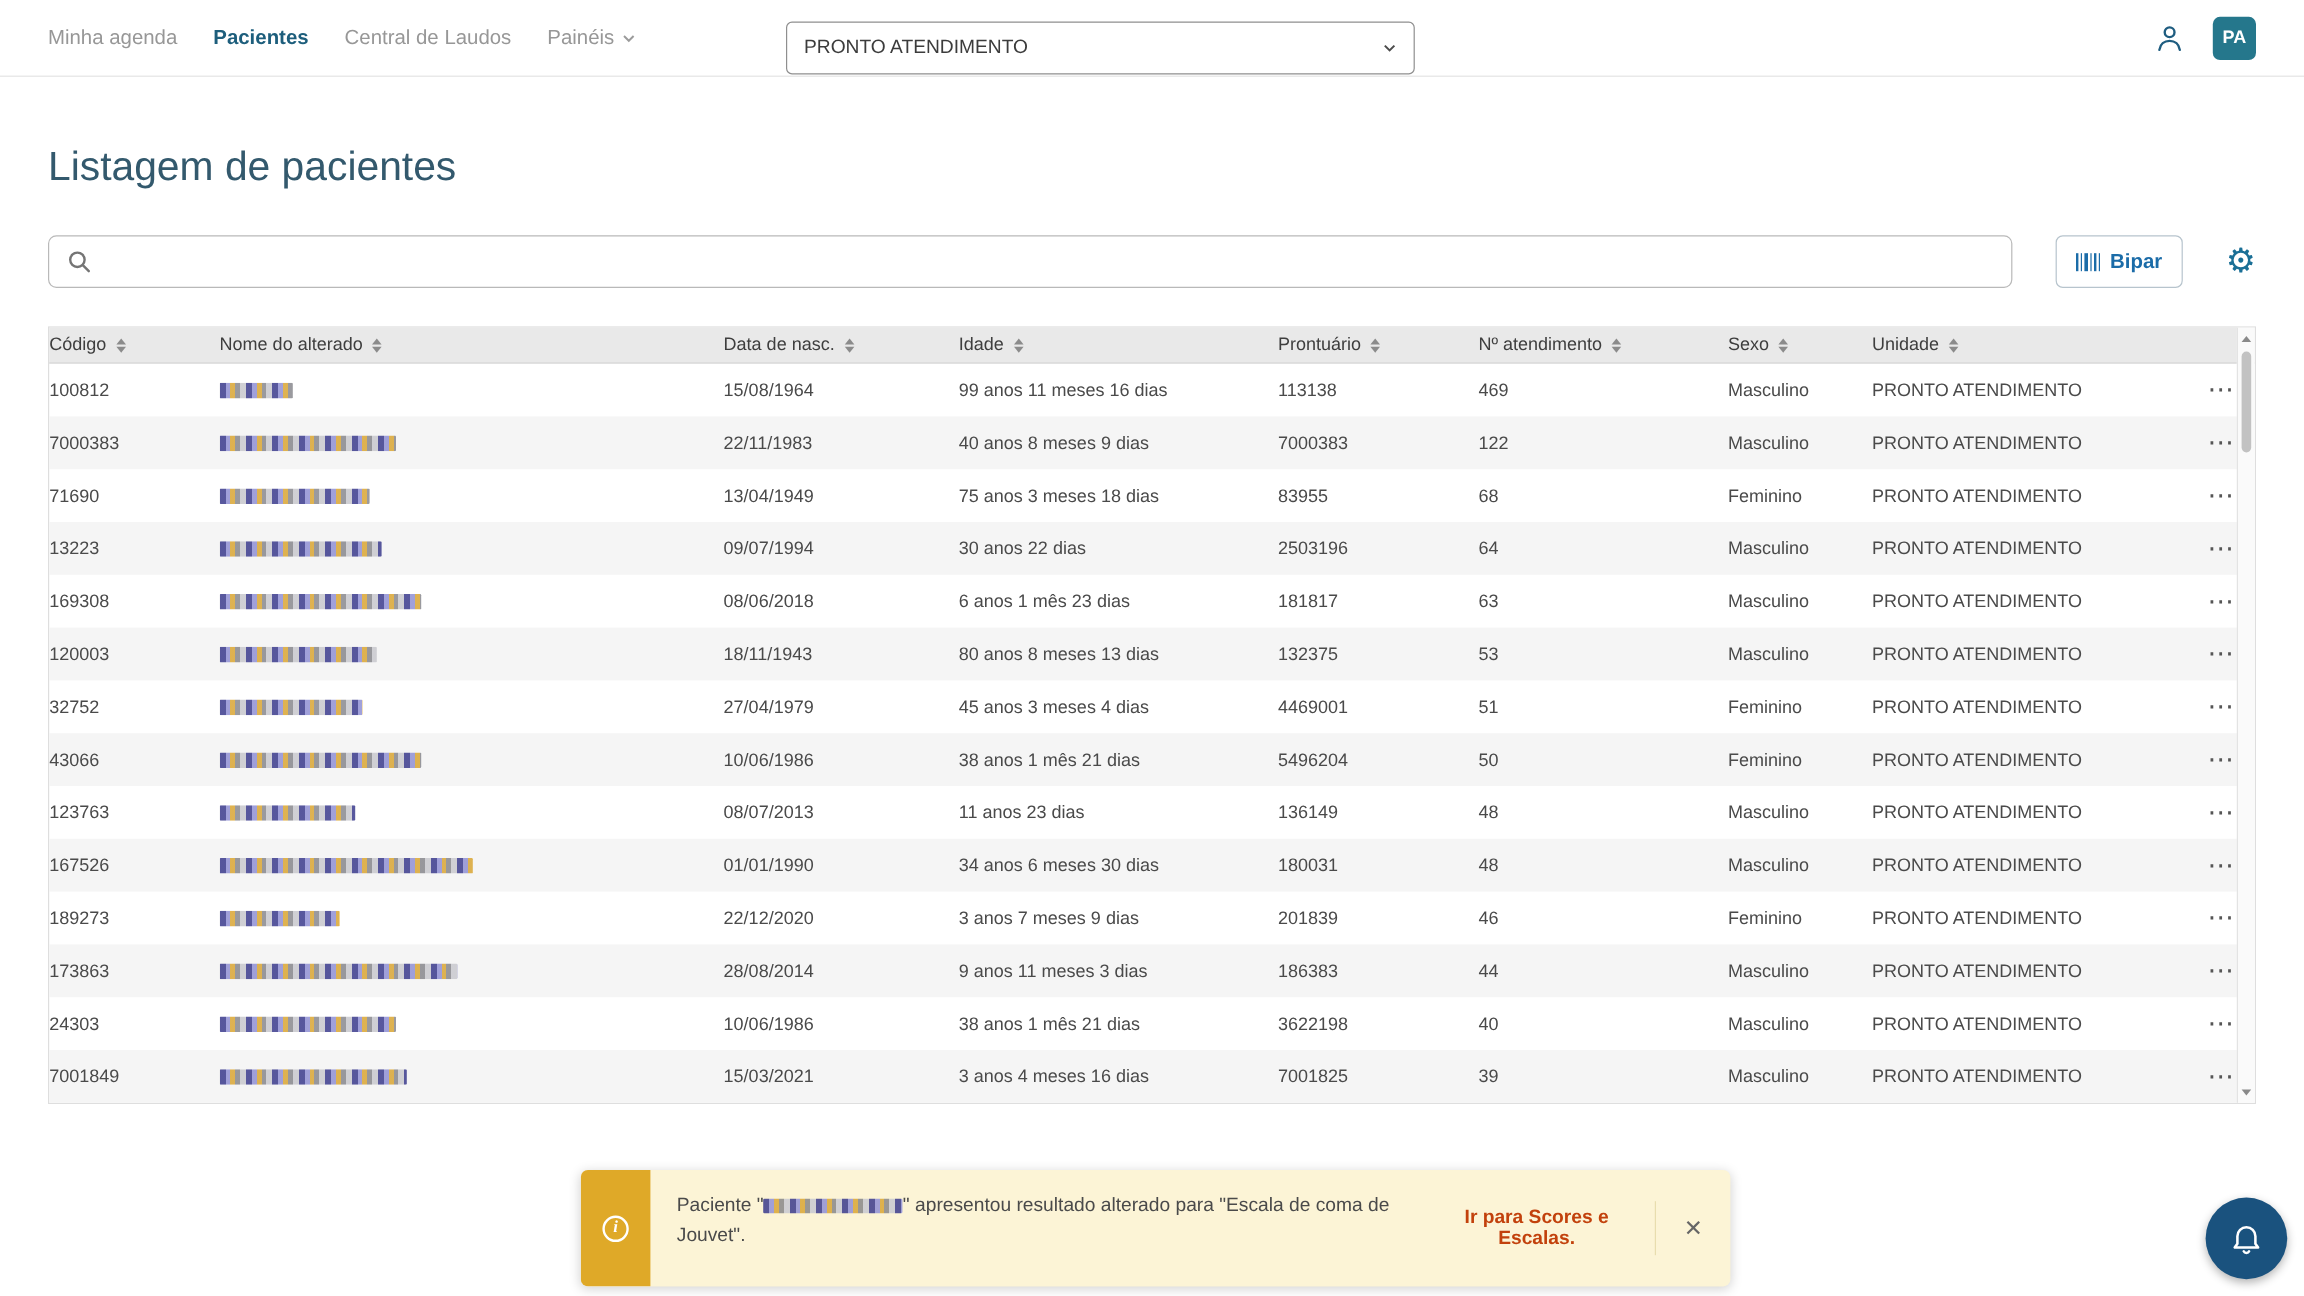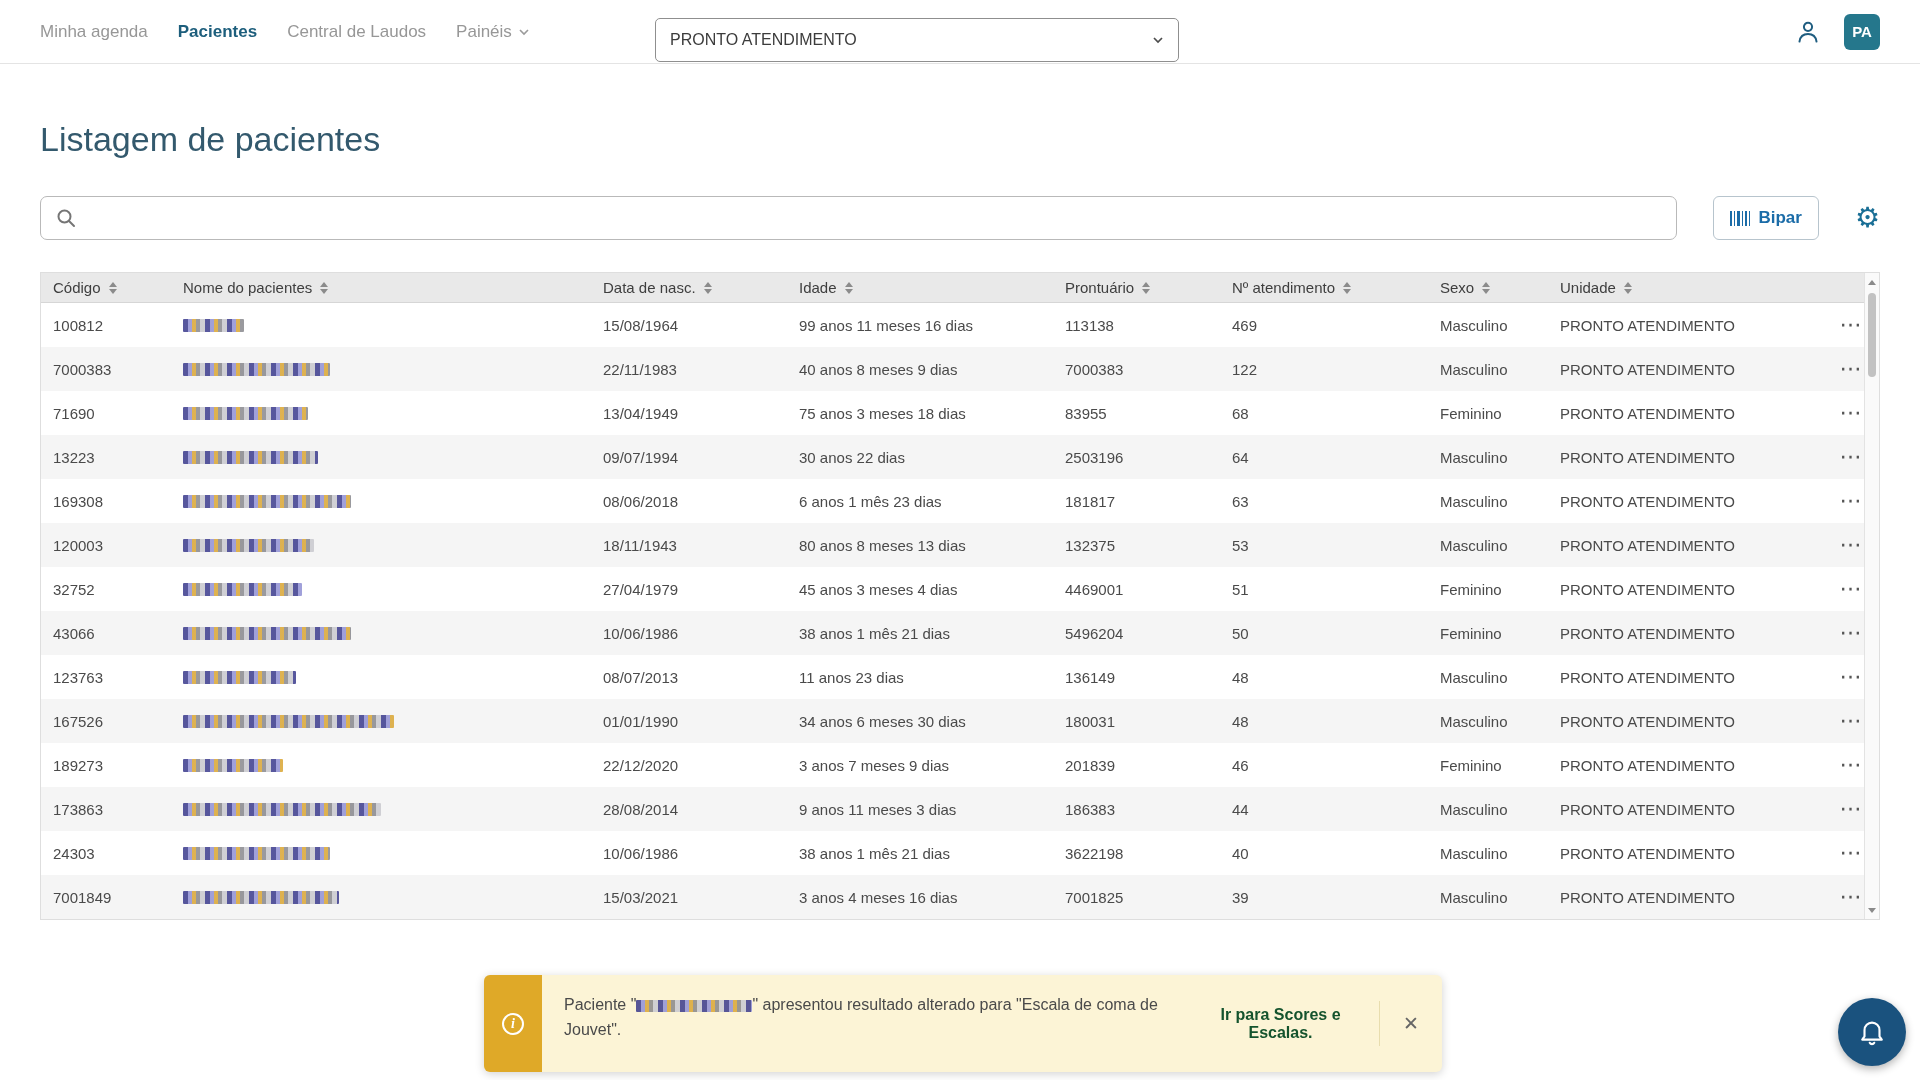--- a/index.html
+++ b/index.html
@@ -56,21 +56,21 @@
 
   
   .table{ margin-top:32px; border:1px solid #dedede; position:relative; background:#fff; }
   .grid{
     display:grid;
     grid-template-columns:142px 420px 196px 266px 167px 208px 120px 1fr 56px;
     align-items:center;
   }
   .thead{ background:#e9e9e9; height:30px; border-bottom:1px solid #d6d6d6; }
   .th{ display:flex; align-items:center; font-size:15px; color:#3e3e3e; cursor:pointer; }
-  .th:first-child, .cell:first-child{ padding-left:12px; }
+  .th:first-child, .cell:first-child{ }
   .sort{ display:inline-flex; flex-direction:column; gap:2px; margin-left:8px; }
   .sort i{ width:0; height:0; border-left:4px solid transparent; border-right:4px solid transparent; }
   .sort .up{ border-bottom:5px solid #8b8b8b; }
   .sort .down{ border-top:5px solid #8b8b8b; }
   .t-row{ height:44px; font-size:15px; color:#4a4a4a; cursor:pointer; }
   .rows .t-row:nth-child(even){ background:#f5f5f5; }
   .cell{ overflow:hidden; white-space:nowrap; }
   .redact{
     height:13px; border-radius:1px;
     background:
@@ -112,21 +112,21 @@
     color:#fff; font-size:14px; display:flex; align-items:center; justify-content:center;
     font-family:"Liberation Serif", serif; font-style:italic; font-weight:bold;
   }
   .toast-msg{
     padding:18px 10px 18px 22px; font-size:16px; line-height:1.55; color:#4a4a4a;
     width:640px; flex:0 0 auto;
   }
   .toast-msg .redact{ display:inline-block; width:116px; height:12px; vertical-align:middle; }
   .toast-link{
     flex:1; display:flex; align-items:center; justify-content:center;
-    color:#14532d; font-weight:bold; font-size:16px; text-align:center; cursor:pointer;
+    color:#c2410c; font-weight:bold; font-size:16px; text-align:center; cursor:pointer;
     padding:0 8px;
   }
   .toast-div{ width:1px; background:#e8ddae; margin:26px 0; }
   .toast-close{
     width:62px; display:flex; align-items:center; justify-content:center;
     font-size:19px; color:#666; cursor:pointer;
   }
 
   
   .fab{
@@ -194,21 +194,21 @@
   <div class="table">
     <div class="grid thead">
       <div class="th">
           <span>Código</span>
           <span class="sort">
             <i class="up"></i>
             <i class="down"></i>
           </span>
         </div>
       <div class="th">
-          <span>Nome do pacientes</span>
+          <span>Nome do alterado</span>
           <span class="sort">
             <i class="up"></i>
             <i class="down"></i>
           </span>
         </div>
       <div class="th">
           <span>Data de nasc.</span>
           <span class="sort">
             <i class="up"></i>
             <i class="down"></i>

